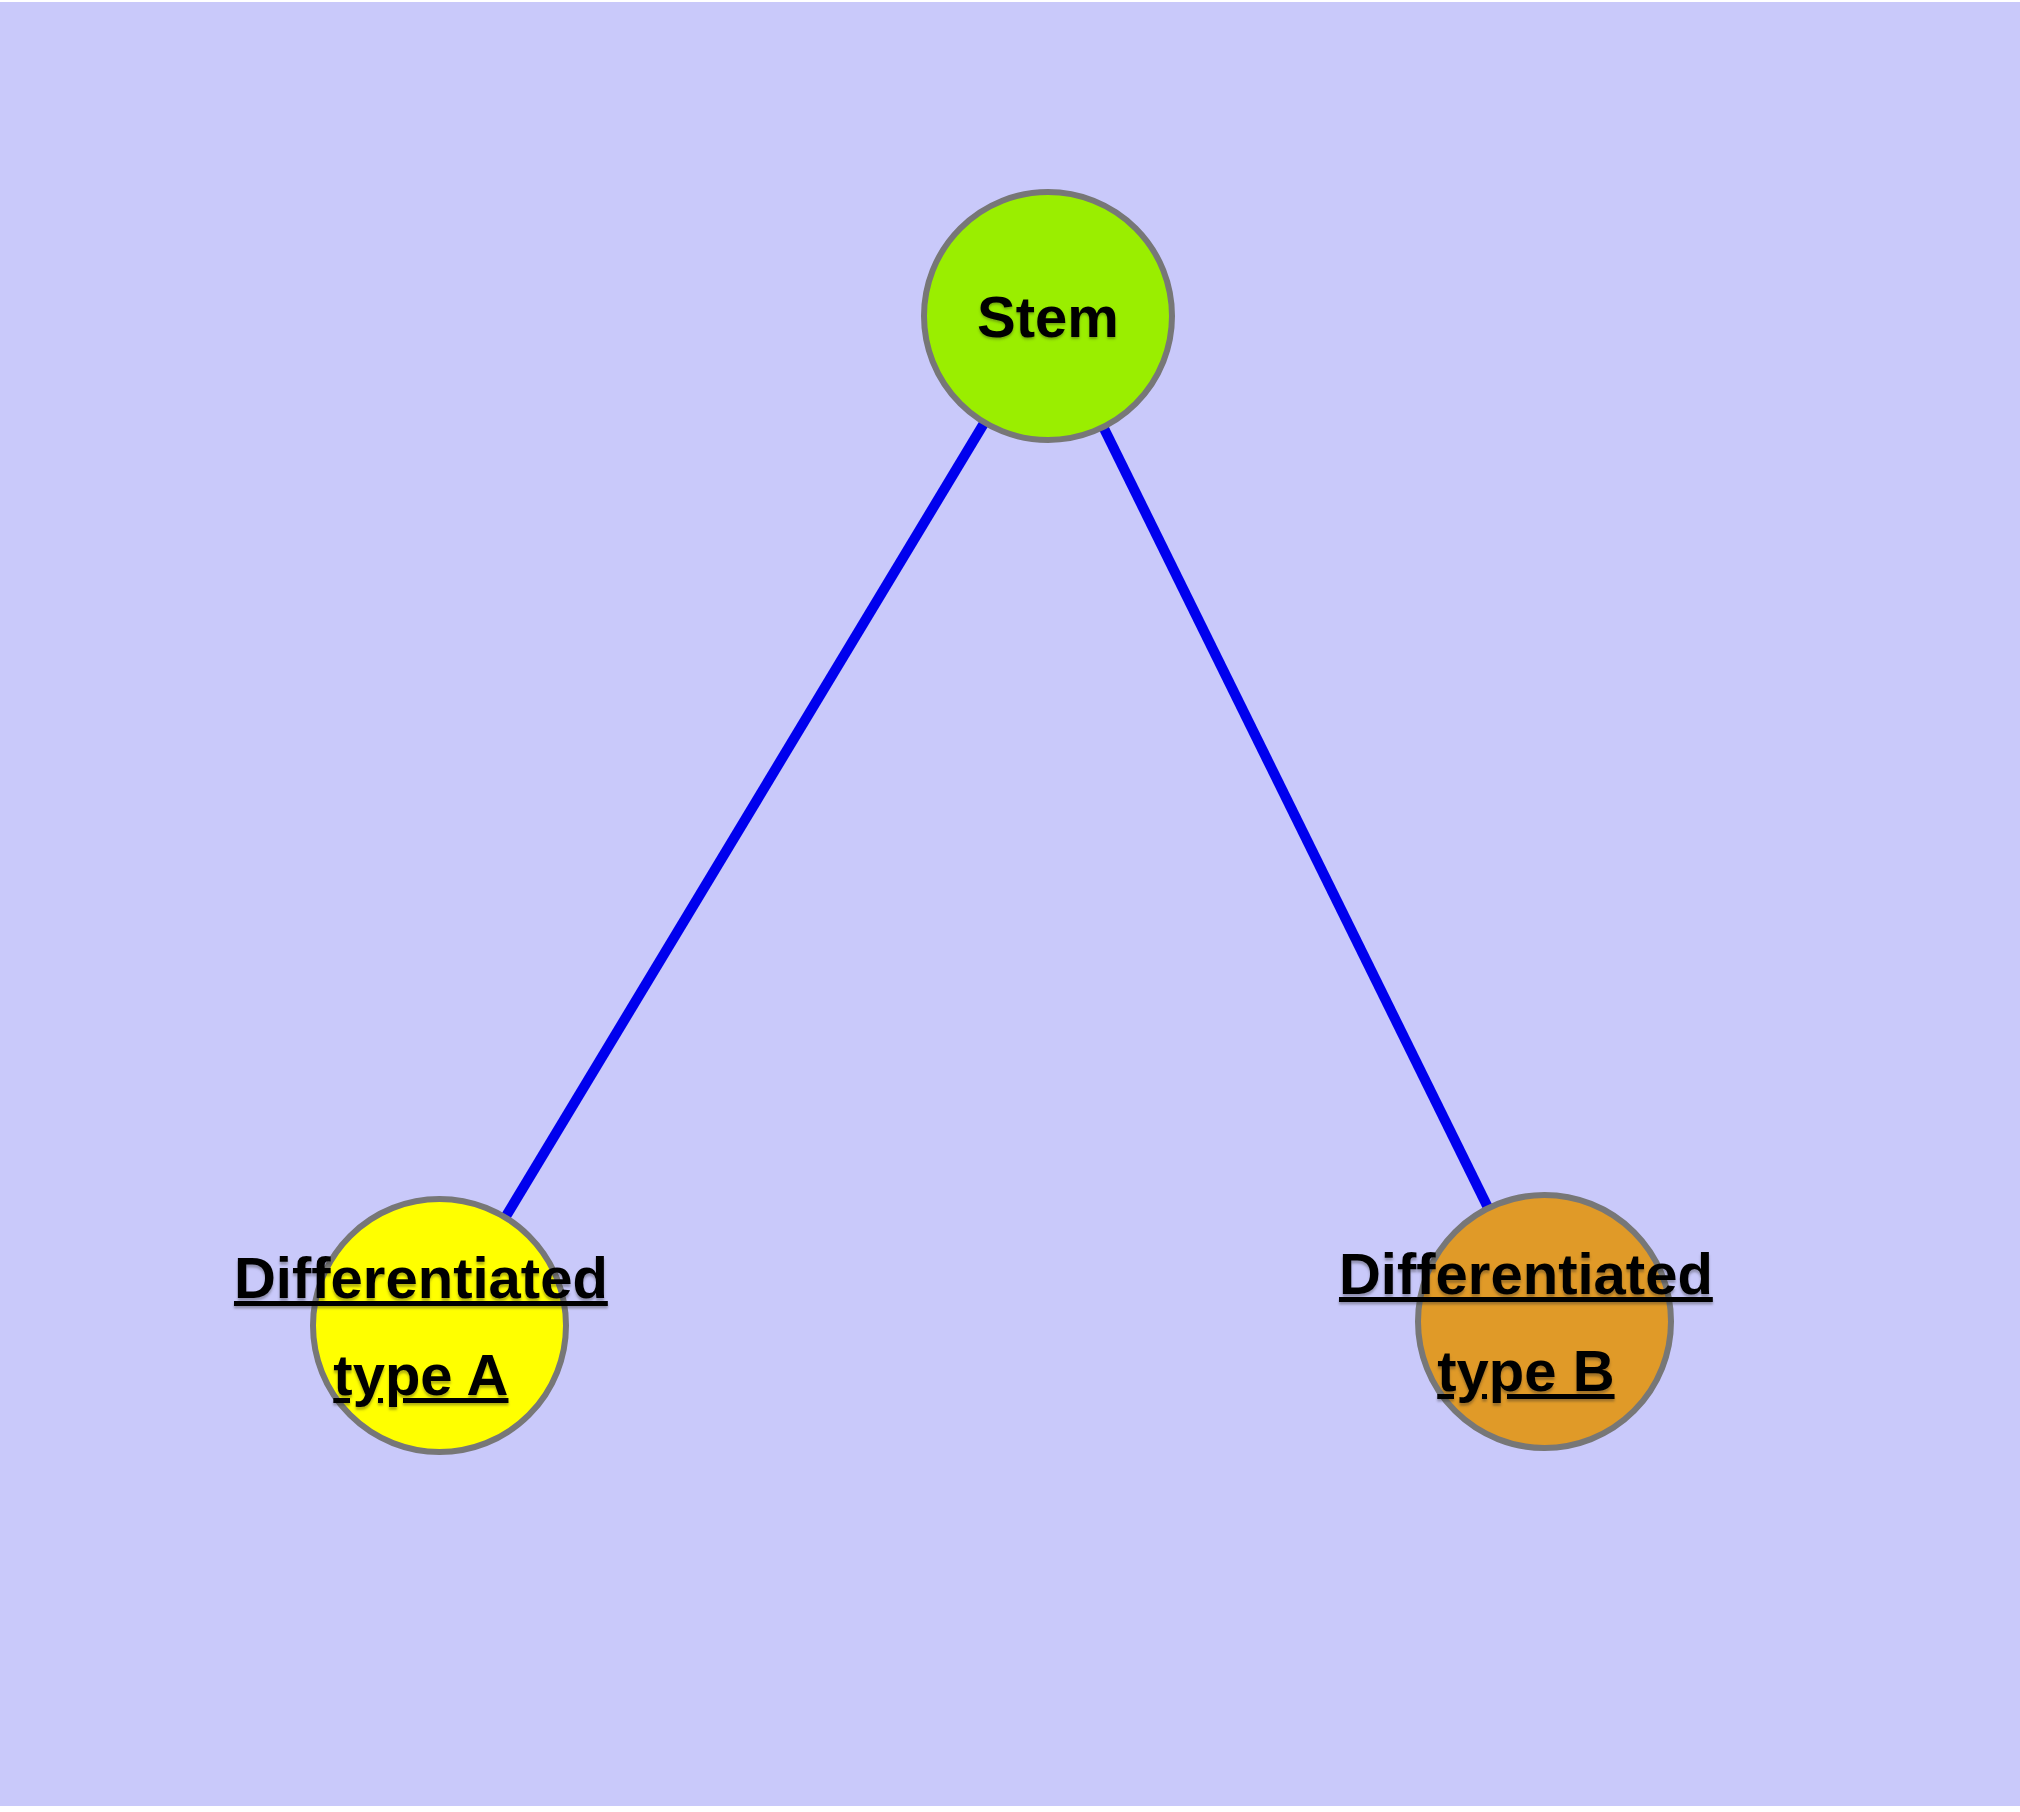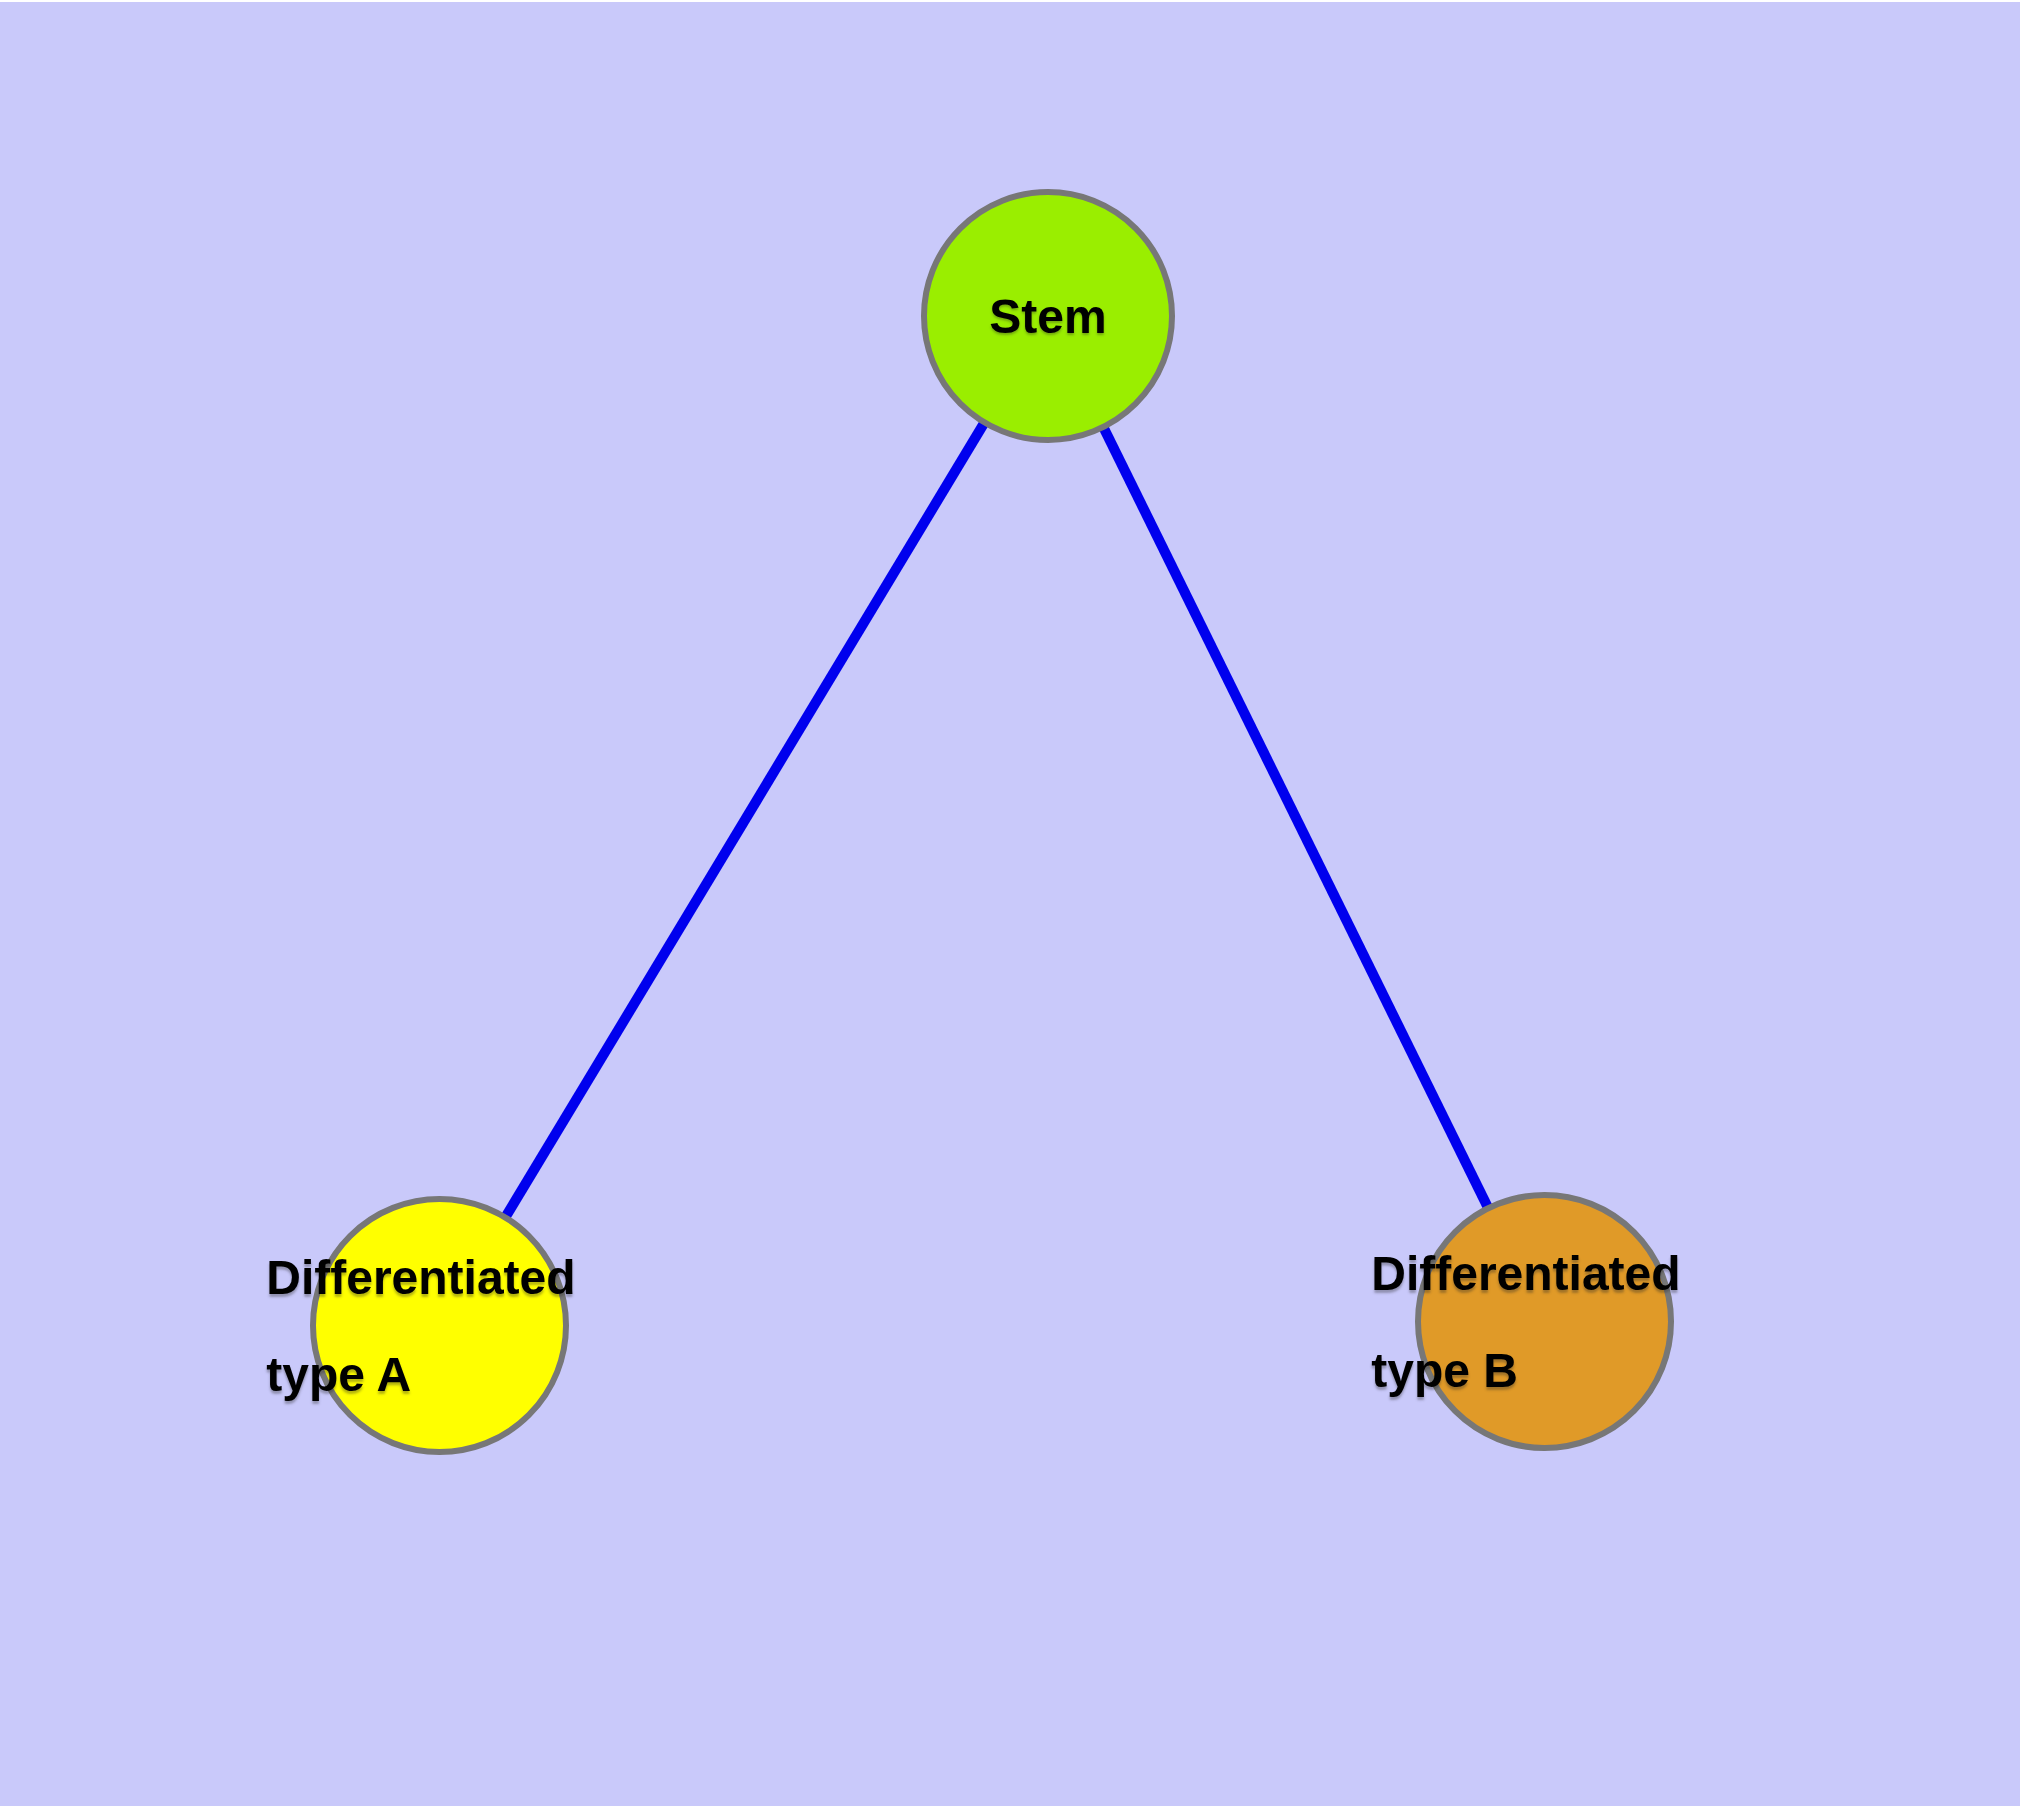--- a/index.html
+++ b/index.html
@@ -48,29 +48,31 @@
     left: 1415px;
     top: 1192px;
     width: 259px;
     height: 259px;
   }
   .node-label {
     position: absolute;
     left: 50%;
     top: 50%;
     transform: translate(-50%, -50%);
-    font-size: 48px;
+    font-size: 58px;
     font-weight: bold;
     line-height: 97px;
     color: #000000;
     white-space: pre-line;
+    text-align: center;
     text-shadow: 0 2.5px 2.5px rgba(40, 40, 40, 0.35);
   }
   .node-label.shift-left {
     transform: translate(calc(-50% - 18.6px), -50%);
+    text-decoration: underline;
   }
 </style>
 </head>
 <body>
 
 <div class="canvas-bg" style="background-color: rgb(201, 201, 250);"></div>
 
 <svg class="edges-layer" width="2021" height="1812" viewBox="0 0 2384 2138">
   <line x1="1237" y1="373" x2="519" y2="1564" stroke-width="12" stroke="#0000EE"></line>
   <line x1="1237" y1="373" x2="1822" y2="1560" stroke-width="12" stroke="#0000EE"></line>

